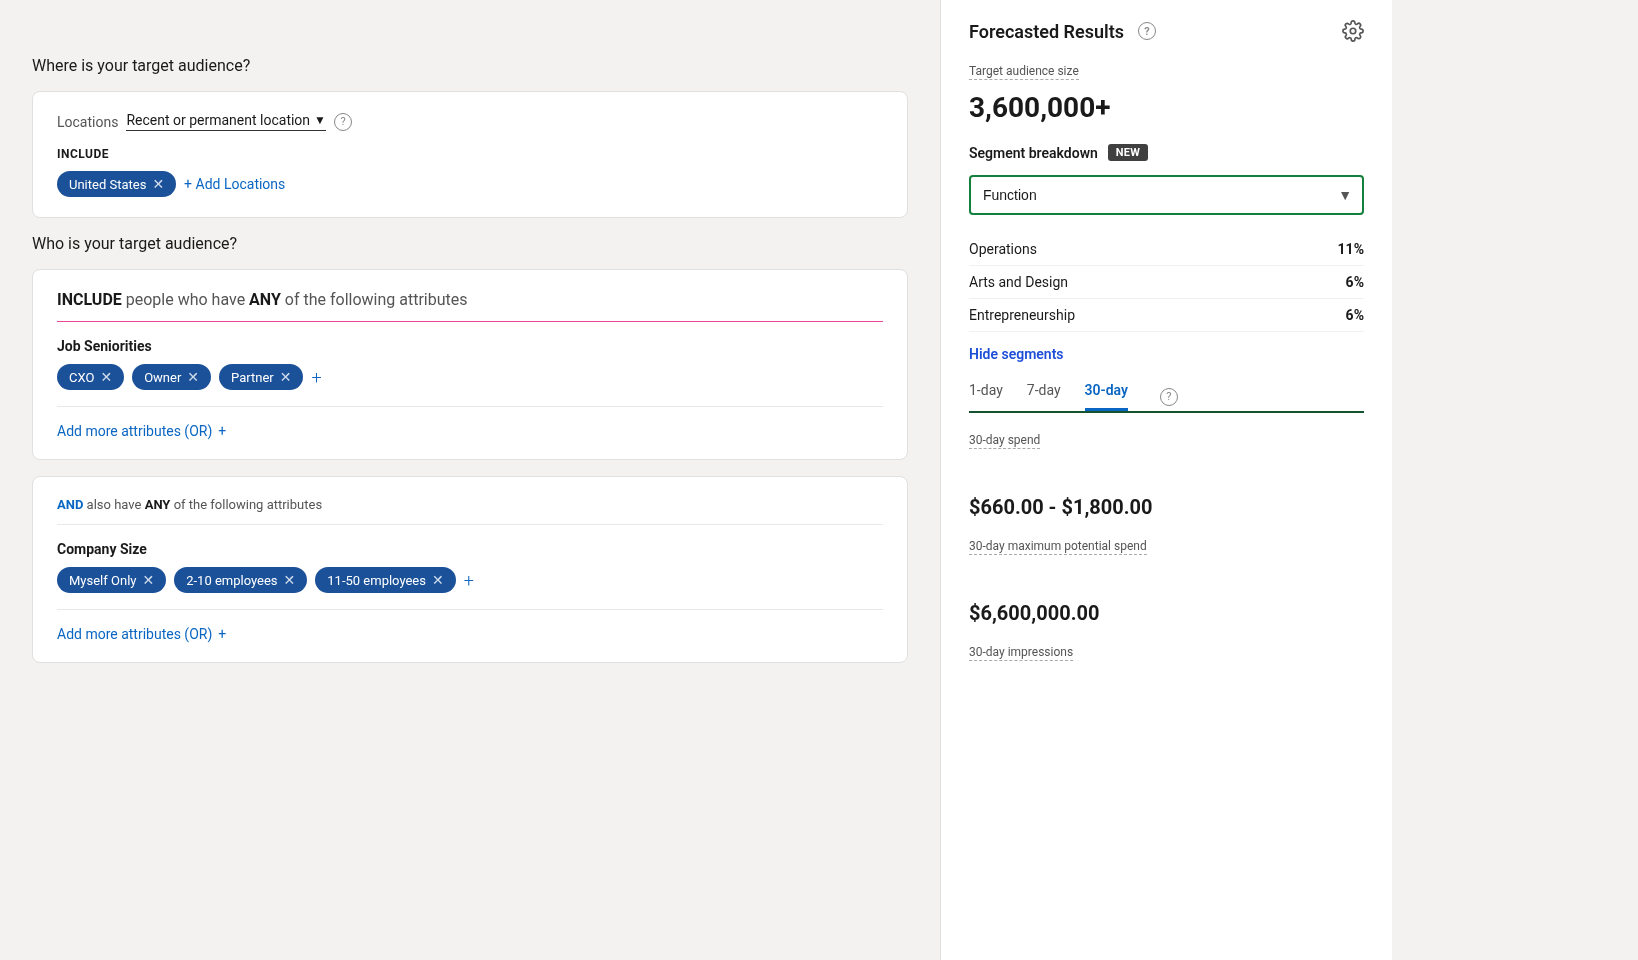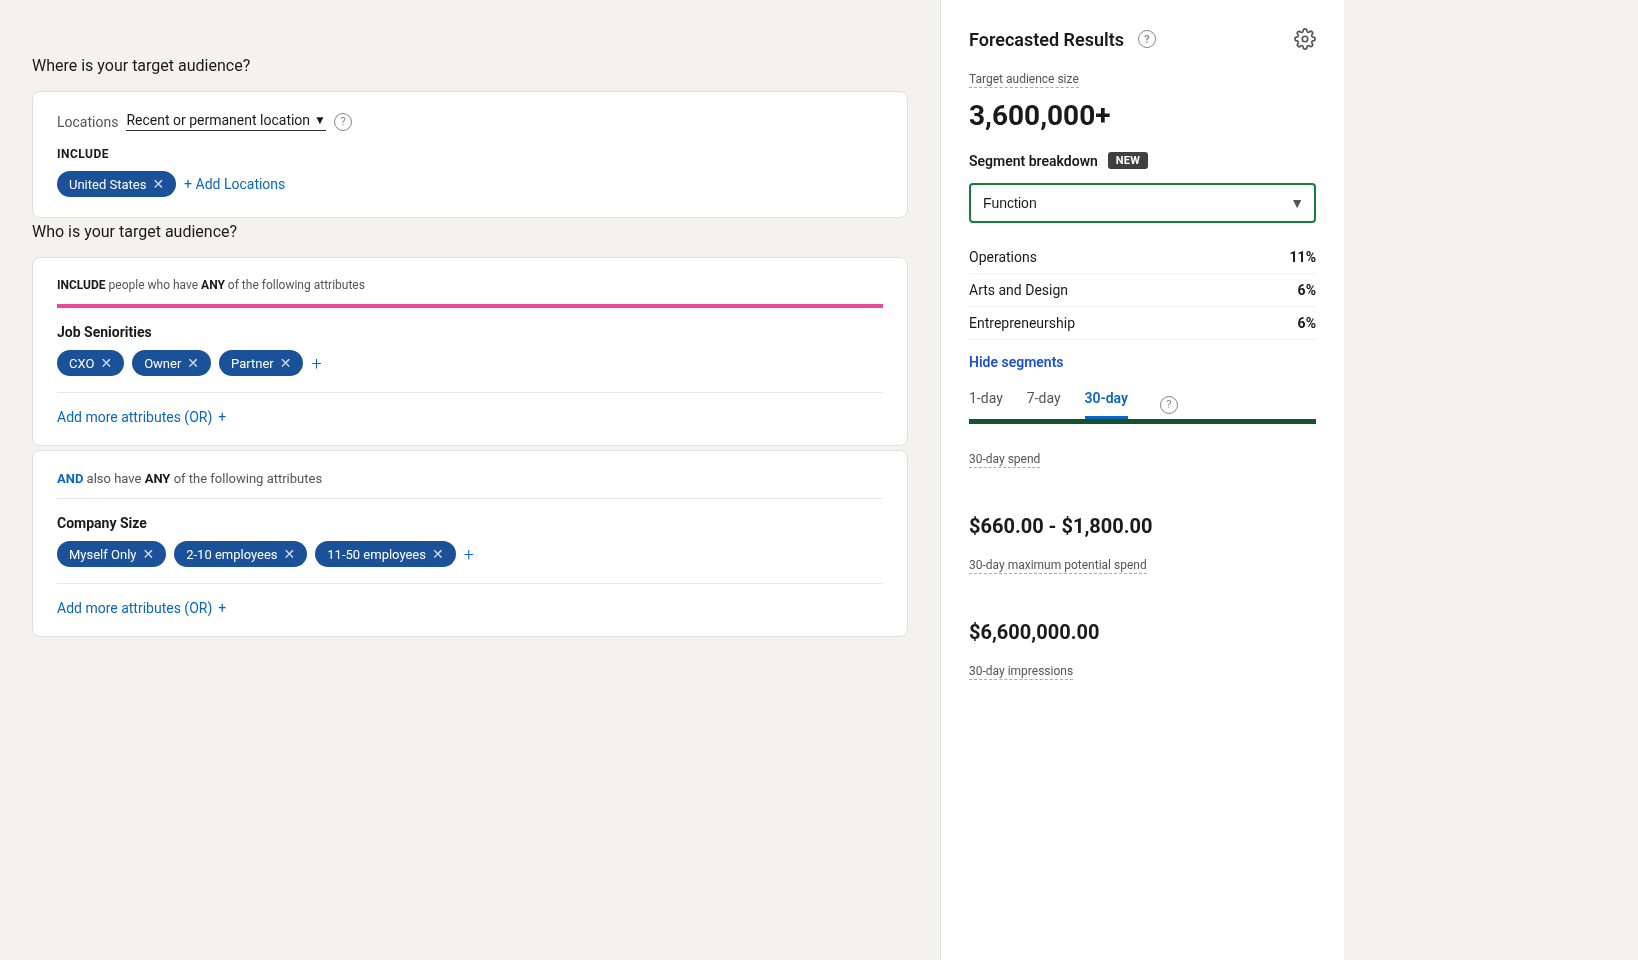--- a/index.html
+++ b/index.html
@@ -26,21 +26,21 @@
       color: #1a1a1a;
       margin-bottom: 16px;
       margin-top: 28px;
     }
 
     .card {
       background: #ffffff;
       border: 1px solid #e0e0e0;
       border-radius: 8px;
       padding: 20px 24px;
-      margin-bottom: 4px;
+      margin-bottom: 16px;
     }
 
     
     .locations-row {
       display: flex;
       align-items: center;
       margin-bottom: 16px;
       font-size: 14px;
       color: #555;
     }
@@ -119,25 +119,25 @@
 
     
     .who-title {
       font-size: 16px;
       font-weight: 400;
       color: #1a1a1a;
       margin-bottom: 16px;
     }
 
     .include-text {
-      font-size: 12px;
+      font-size: 16px;
       color: #555;
       margin-bottom: 16px;
       padding-bottom: 12px;
-      border-bottom: 4px solid #ec4899;
+      border-bottom: 1px solid #ec4899;
     }
     .include-text strong { font-weight: 700; color: #1a1a1a; }
 
     .attribute-section {
       margin-bottom: 12px;
     }
 
     .attribute-label {
       font-size: 14px;
       font-weight: 700;
@@ -166,24 +166,24 @@
       color: #555;
       margin-bottom: 16px;
       padding-bottom: 12px;
       border-bottom: 1px solid #e8e8e8;
     }
     .and-text .and-keyword { color: #0a66c2; font-weight: 700; }
     .and-text strong { font-weight: 700; color: #1a1a1a; }
 
     
     .right-panel {
-      width: 404px;
+      width: 452px;
       background: #ffffff;
       border-left: 1px solid #e0e0e0;
-      padding: 28px 28px;
+      padding: 20px 28px;
       overflow-y: auto;
     }
 
     .forecasted-header {
       display: flex;
       align-items: center;
       justify-content: space-between;
       margin-bottom: 20px;
     }
     .forecasted-title {
@@ -284,22 +284,22 @@
       cursor: pointer;
       margin-top: 14px;
       display: inline-block;
       font-weight: 600;
     }
 
     .day-tabs {
       display: flex;
       align-items: center;
       gap: 24px;
-      border-bottom: 5px solid #14532d;
-      margin: 20px 0 26px;
+      border-bottom: 2px solid #14532d;
+      margin: 20px 0 18px;
       padding-bottom: 0;
     }
     .day-tab {
       font-size: 14px;
       color: #555;
       cursor: pointer;
       padding-bottom: 10px;
       border-bottom: 3px solid transparent;
       font-weight: 400;
     }

